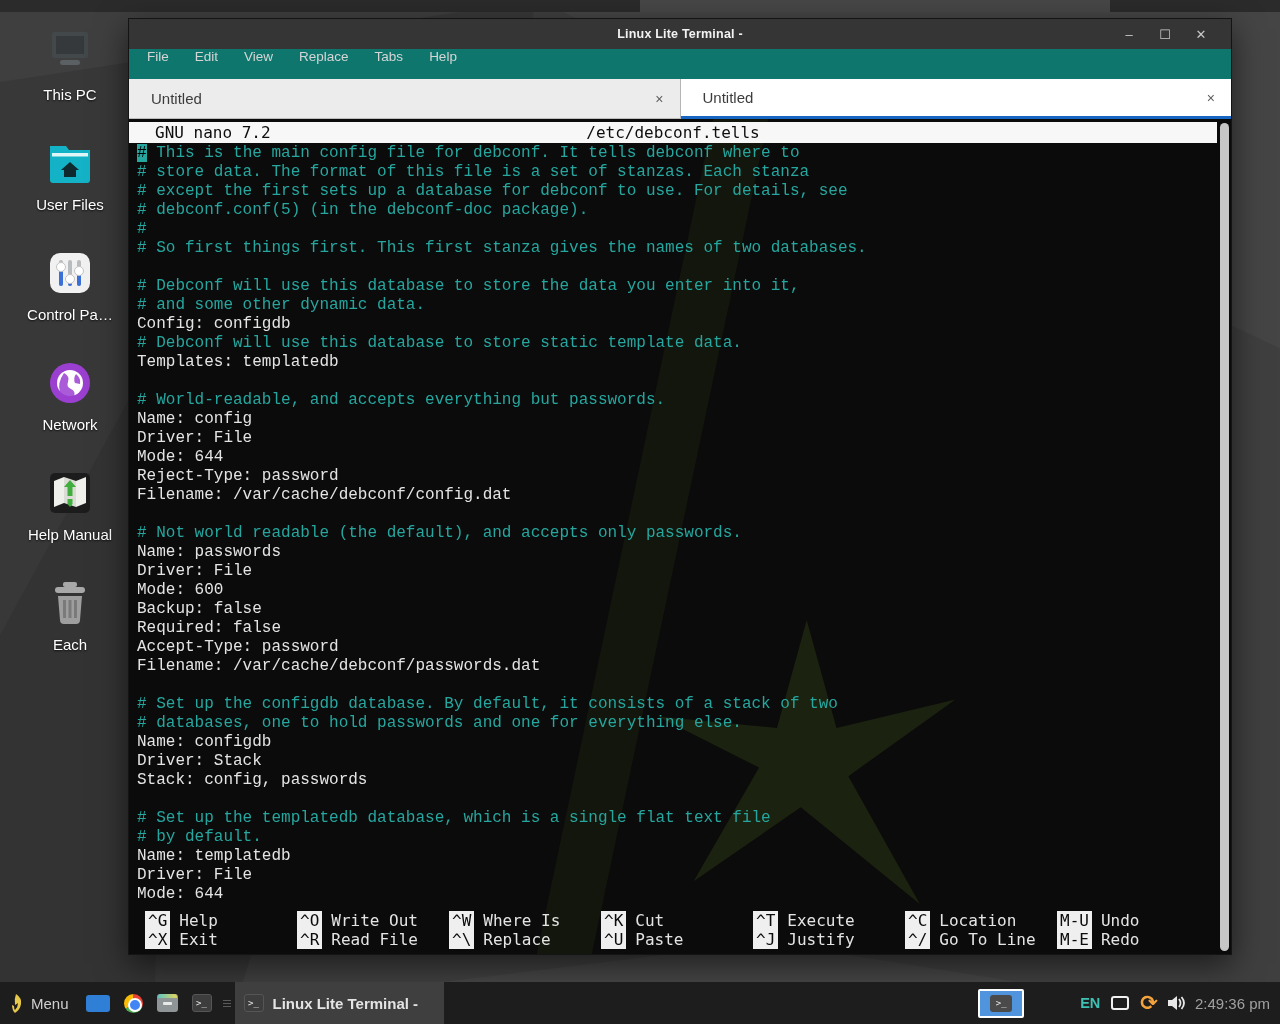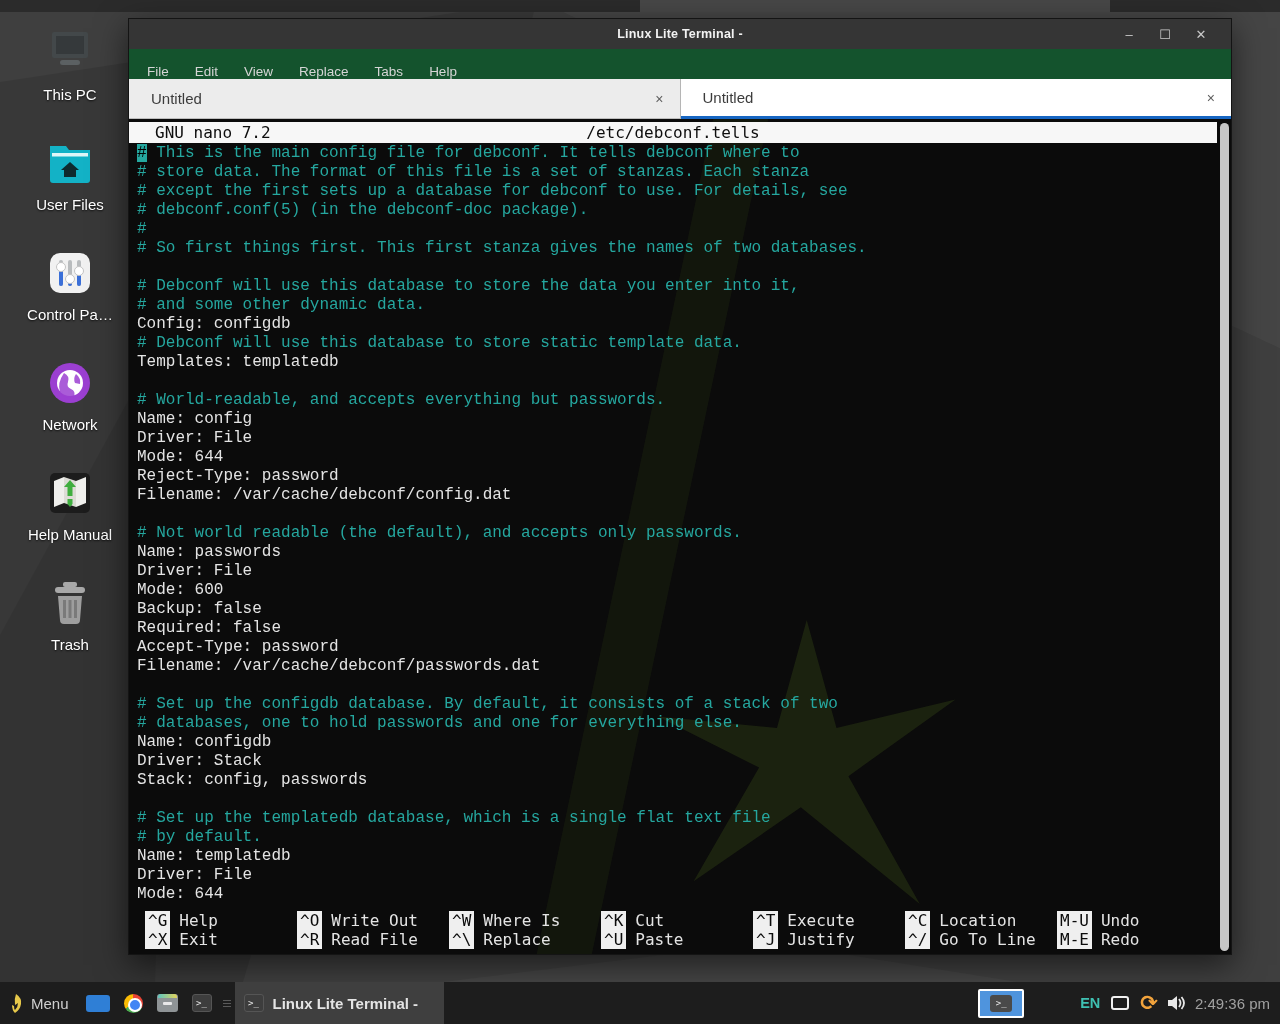--- a/index.html
+++ b/index.html
@@ -28,21 +28,21 @@
   
   .win { position:absolute; left:128px; top:18px; width:1104px; height:937px;
     display:flex; flex-direction:column; border:1px solid #141414;
     box-shadow:0 10px 30px rgba(0,0,0,.55); }
   .titlebar { height:30px; background:#353535; position:relative;
     display:flex; align-items:center; justify-content:center; flex:0 0 auto; }
   .titlebar .title { color:#f2f2f2; font-weight:bold; font-size:12.5px; letter-spacing:.2px; }
   .win-controls { position:absolute; right:12px; top:0; height:100%;
     display:flex; align-items:center; gap:0; }
   .win-controls span { width:36px; text-align:center; color:#c9c9c9; font-size:13px; cursor:pointer; }
-  .menubar { height:30px; background:#14532d; display:flex; align-items:flex-end;
+  .menubar { height:30px; background:#0f766e; display:flex; align-items:flex-start;
     padding-left:18px; flex:0 0 auto; }
   .menubar span { color:#d5d5d5; font-size:13.5px; margin-right:26px; cursor:pointer; }
 
   .tabbar { height:40px; display:flex; flex:0 0 auto; background:#c8c8c8; }
   .tab { flex:1 1 0; display:flex; align-items:center; padding:0 16px 0 22px;
     font-size:15px; color:#3c3c3c; cursor:pointer; }
   .tab.inactive { background:#ececec; border-right:1px solid #b5b5b5; border-bottom:1px solid #bdbdbd; }
   .tab.active { background:#ffffff; border-bottom:3px solid #1766c2; }
   .tab .close { margin-left:auto; color:#5e5e5e; font-size:14px; }
 
@@ -195,21 +195,21 @@
   <div class="ic">
     <svg width="54" height="54" viewBox="0 0 54 54">
       <rect x="20" y="6" width="14" height="5" rx="2" fill="#a8a8a8"></rect>
       <rect x="12" y="11" width="30" height="6" rx="3" fill="#a8a8a8"></rect>
       <path d="M15 20 h24 l-2 24 a4 4 0 0 1 -4 4 h-12 a4 4 0 0 1 -4 -4 z" fill="#9e9e9e"></path>
       <rect x="20" y="24" width="3" height="18" fill="#7a7a7a"></rect>
       <rect x="25.5" y="24" width="3" height="18" fill="#7a7a7a"></rect>
       <rect x="31" y="24" width="3" height="18" fill="#7a7a7a"></rect>
     </svg>
   </div>
-  <div class="lbl">Trash</div>
+  <div class="lbl">Each</div>
 </div>
 
 <div class="win">
   <div class="titlebar">
     <span class="title">Linux Lite Terminal -</span>
     <div class="win-controls">
       <span>–</span>
       <span>☐</span>
       <span>✕</span>
     </div>

